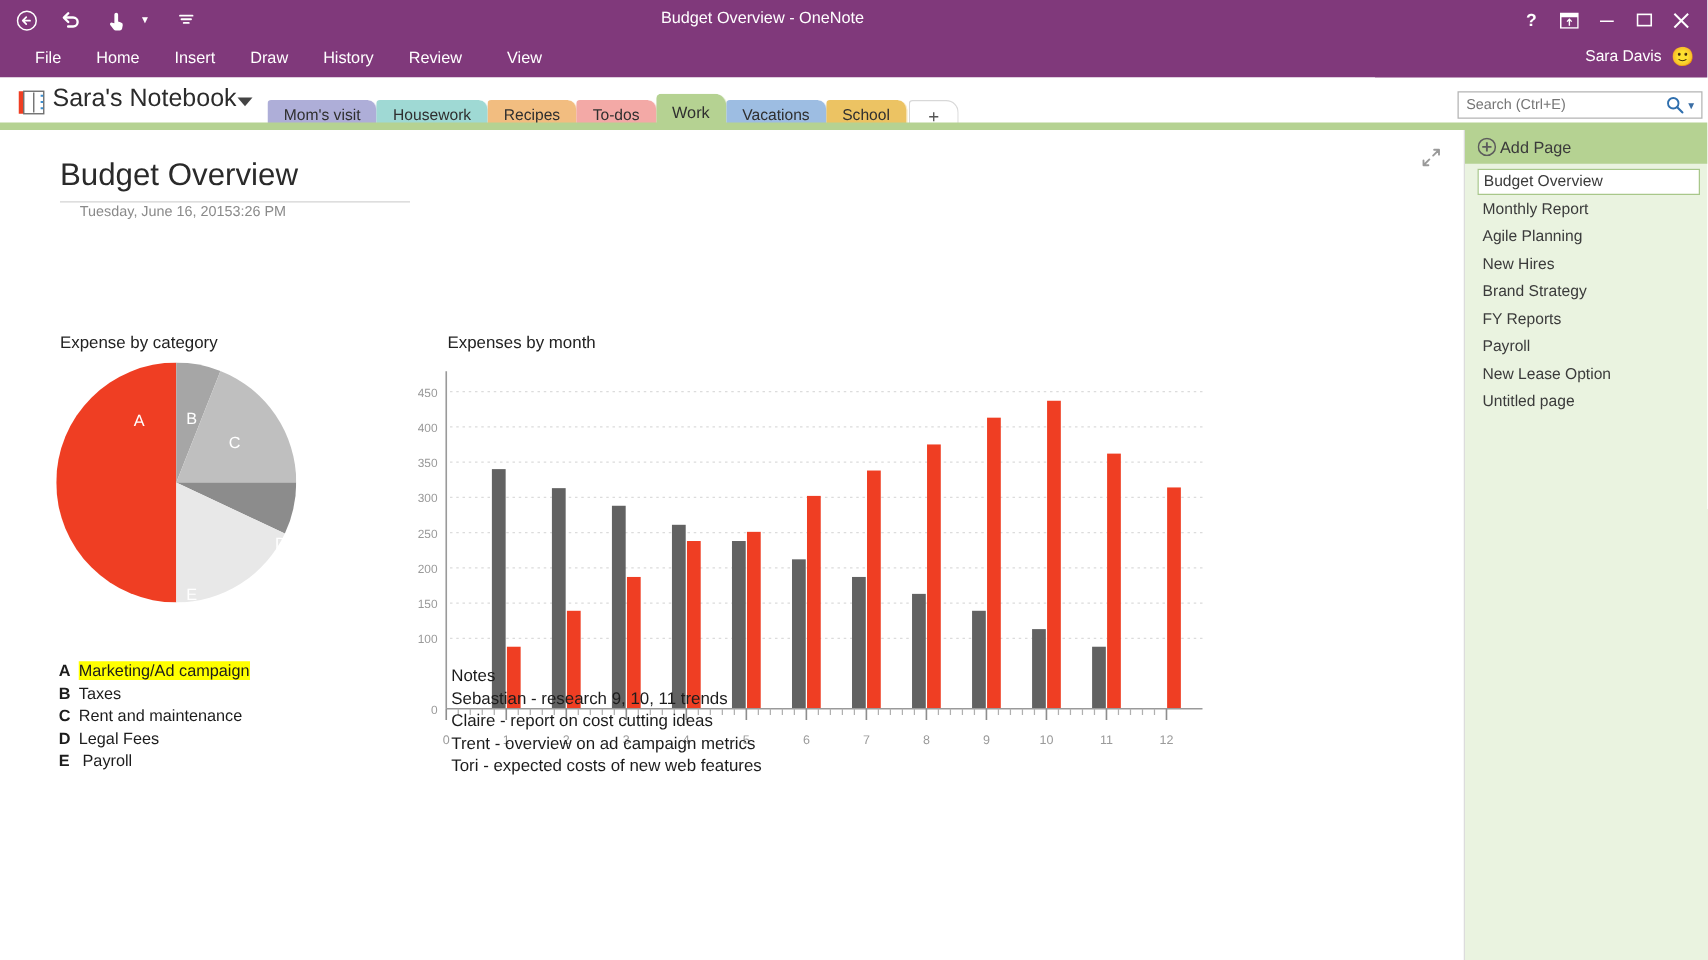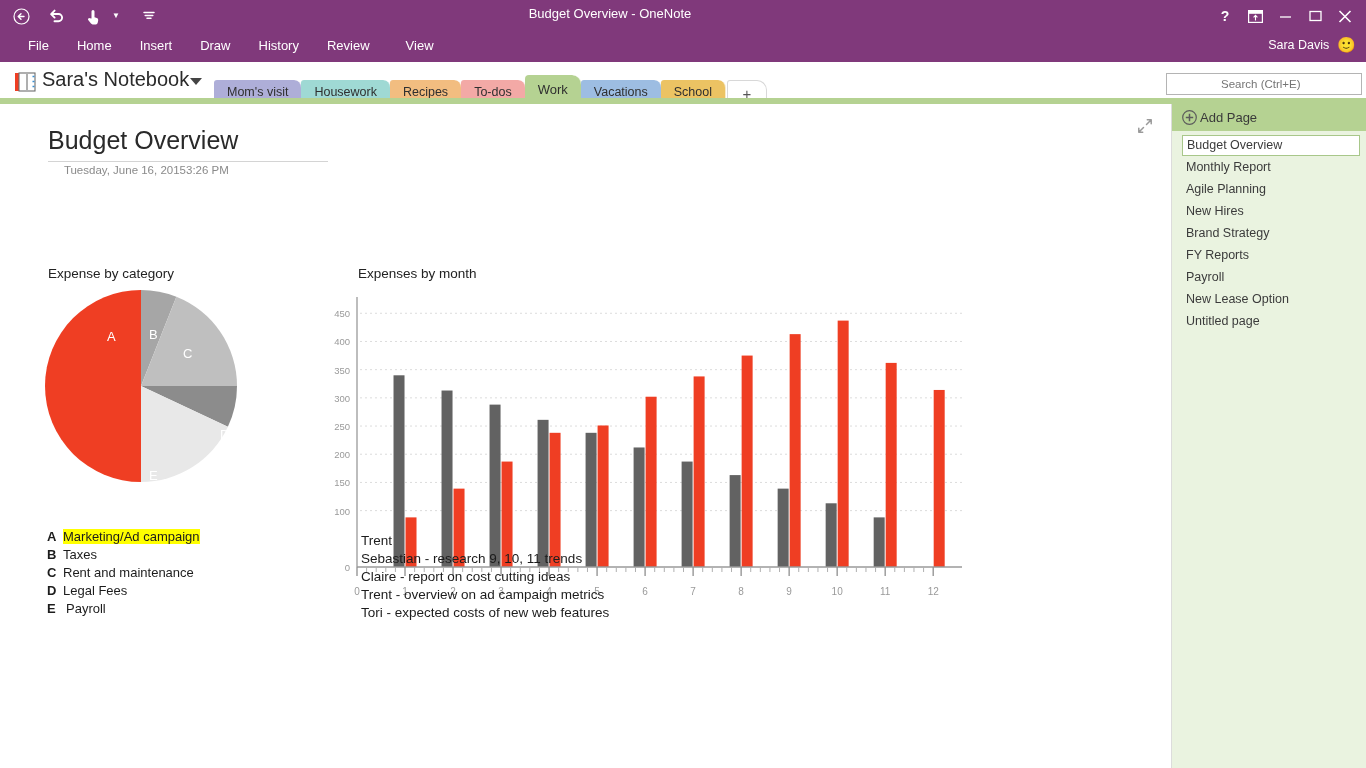--- a/index.html
+++ b/index.html
@@ -65,21 +65,21 @@
   .sect-add {
     height: 25px; line-height: 25px; width: 40px; text-align: center; font-size: 15px; color: #555;
     background: #ffffff; border: 1px solid #d8d8d8; border-bottom: none; border-radius: 3px 10px 0 0;
     margin-left: 2px;
   }
   .strip-underline { position: absolute; top: 98px; left: 0; width: 1366px; height: 6px; background: #b5d292; }
 
   
   .searchbox {
     position: absolute; right: 4px; top: 73px; width: 196px; height: 22px;
-    background: #ffffff; border: 1px solid #b4b4b4; display: flex; align-items: center; padding-left: 48px;
+    background: #ffffff; border: 1px solid #b4b4b4; display: flex; align-items: center;
   }
   .search-input {
     border: none; outline: none; flex: 1; font-size: 11.5px; color: #5a5a5a;
     padding: 0 4px 0 6px; font-family: "Liberation Sans", sans-serif; background: transparent;
   }
   .search-icon { width: 20px; display: flex; align-items: center; justify-content: center; }
   .search-caret { width: 12px; font-size: 8px; color: #3b6ea5; padding-right: 4px; }
 
   
   .canvas {
@@ -429,21 +429,21 @@
           <line x1="582.3809523809524" y1="275" x2="582.3809523809524" y2="280" stroke="#b0b0b0" stroke-width="1"></line>
           <line x1="591.984126984127" y1="275" x2="591.984126984127" y2="280" stroke="#b0b0b0" stroke-width="1"></line>
           <line x1="601.5873015873017" y1="275" x2="601.5873015873017" y2="280" stroke="#b0b0b0" stroke-width="1"></line>
           <text x="563.1746031746031" y="303" text-anchor="middle" font-size="10" fill="#9a9a9a" font-family="&quot;Liberation Sans&quot;, sans-serif">11</text>
           <line x1="611.1904761904763" y1="275" x2="611.1904761904763" y2="284" stroke="#8e8e8e" stroke-width="1.3"></line>
           <text x="611.1904761904763" y="303" text-anchor="middle" font-size="10" fill="#9a9a9a" font-family="&quot;Liberation Sans&quot;, sans-serif">12</text>
         </svg>
     </div>
 
     <div class="notes">
-      <div>Trent</div>
+      <div>Notes</div>
       <div>Sebastian - research 9, 10, 11 trends</div>
       <div>Claire - report on cost cutting ideas</div>
       <div>Trent - overview on ad campaign metrics</div>
       <div>Tori - expected costs of new web features</div>
     </div>
   </div>
 
   <div class="pagepane">
     <div class="addpage">
       <span class="addpage-icon">

